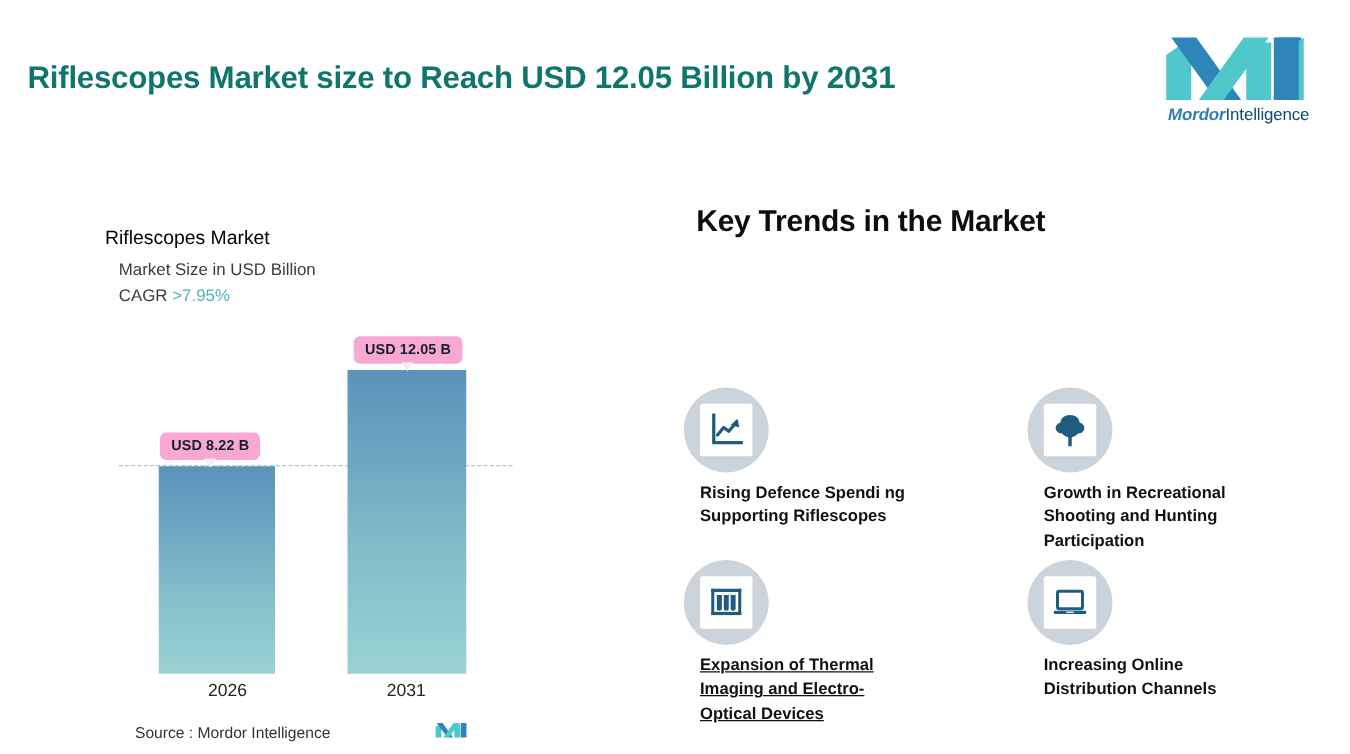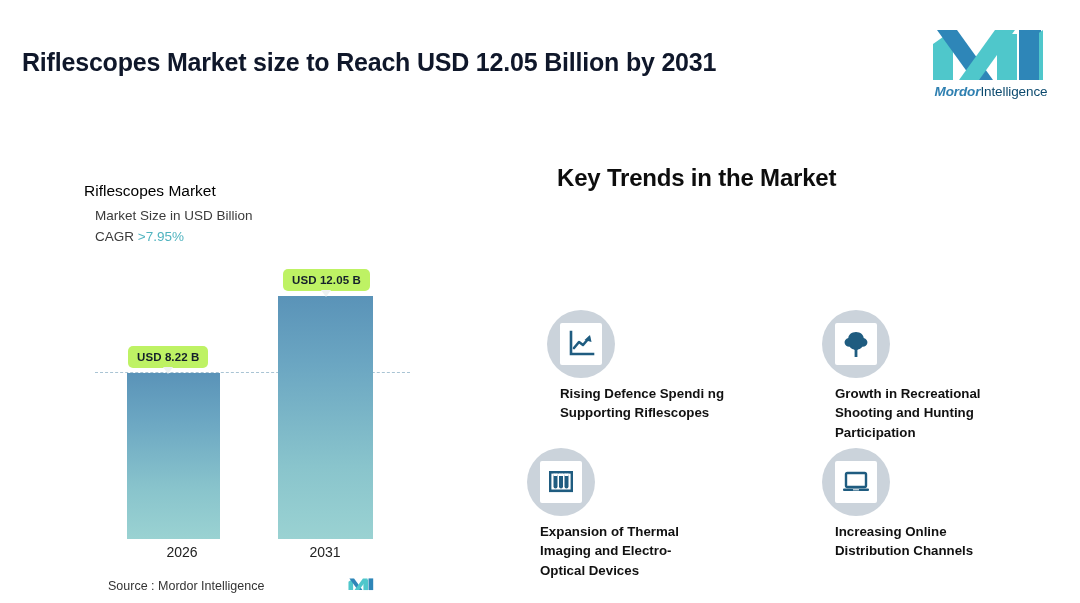--- a/index.html
+++ b/index.html
@@ -10,21 +10,21 @@
     color:#111;
     overflow:hidden;
     position:relative;
   }
   .page{position:relative;width:1080px;height:603px;}
 
   
   .headline{
     position:absolute;left:22px;top:48px;
     font-size:25px;font-weight:700;letter-spacing:-0.2px;
-    color:#0f172a;white-space:nowrap;
+    color:#0f766e;white-space:nowrap;
   }
 
   
   .brand{position:absolute;left:928px;top:26px;width:126px;}
   .brand-mark{width:120px;height:56px;display:block;margin:0 auto;}
   .brand-word{
     text-align:center;font-size:13.5px;margin-top:2px;white-space:nowrap;
     letter-spacing:-0.1px;
   }
   .brand-word .b1{color:#2E7FB0;font-weight:700;font-style:italic;}
@@ -52,21 +52,21 @@
 
   .bar{
     position:absolute;
     background:linear-gradient(to bottom,#5A93B8 0%,#6BA6C2 28%,#89C4CC 70%,#9AD2D2 100%);
   }
   .bar-2026{left:127px;top:373px;width:93px;height:166px;}
   .bar-2031{left:278px;top:296px;width:95px;height:243px;}
 
   .tip{
     position:absolute;
-    background:#bef264;
+    background:#f9a8d4;
     border-radius:5px;
     font-size:11.5px;font-weight:700;color:#15202b;
     padding:5px 9px 5px 9px;
     white-space:nowrap;
     letter-spacing:0.1px;
   }
   .tip::after{
     content:"";position:absolute;left:50%;margin-left:-5px;bottom:-6px;
     width:0;height:0;
     border-left:5px solid transparent;
@@ -91,21 +91,21 @@
 
   
   .kt-title{
     position:absolute;left:557px;top:164px;
     font-size:24px;font-weight:700;color:#0d0d0d;letter-spacing:-0.2px;
   }
 
   .trend{position:absolute;display:flex;align-items:flex-start;width:270px;flex-direction:column;}
   .t1{left:547px;top:310px;}
   .t2{left:822px;top:310px;}
-  .t3{left:527px;top:448px;}
+  .t3{left:547px;top:448px;text-decoration:underline;}
   .t4{left:822px;top:448px;}
 
   .t-circle{
     width:68px;height:68px;border-radius:50%;
     background:#CBD3DB;
     flex:0 0 68px;
     display:flex;align-items:center;justify-content:center;
   }
   .t-square{
     width:42px;height:42px;background:#FFFFFF;border-radius:2px;

